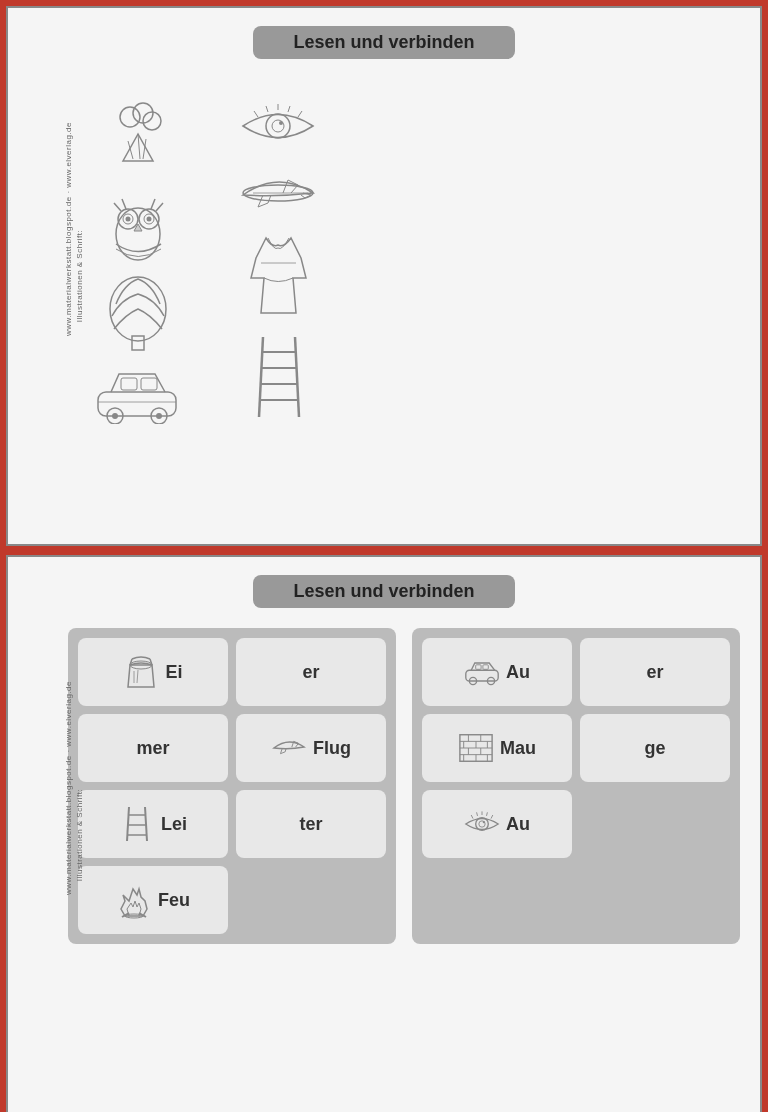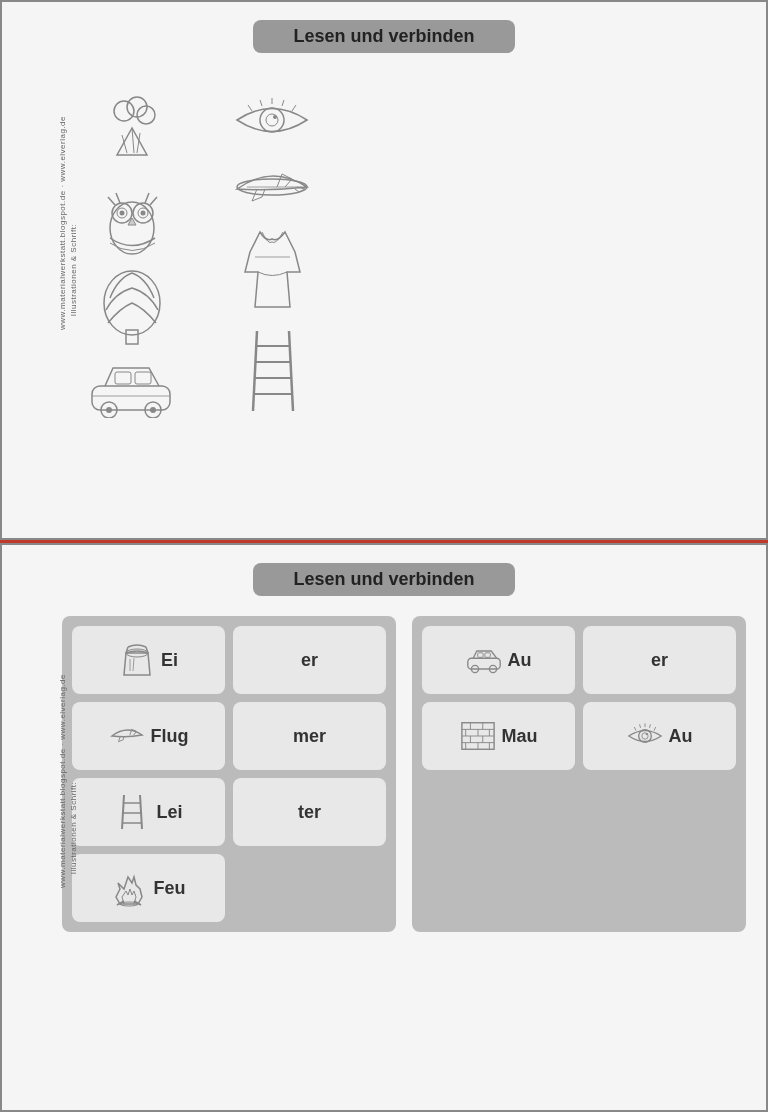--- a/index.html
+++ b/index.html
@@ -7,20 +7,21 @@
       width: 768px;
       min-height: 1112px;
       background: #c0392b;
       font-family: Arial, sans-serif;
       display: flex;
       flex-direction: column;
     }
 
     .panel {
       background: #f5f5f5;
+      margin: 6px;
       border: 2px solid #888;
       position: relative;
     }
 
     .panel-top {
       flex: 0 0 auto;
       margin-bottom: 3px;
       min-height: 540px;
     }
 
@@ -297,31 +298,31 @@
               <line x1="14" y1="17" x2="13" y2="30" stroke="#888" stroke-width="0.8"></line>
             </svg>
           </div>
           <span>Ei</span>
         </div>
         <div class="tile">
           <span>er</span>
         </div>
 
         <div class="tile">
+          <span>mer</span>
+        </div>
+        <div class="tile">
           <div class="tile-icon">
             <svg width="38" height="28" viewBox="0 0 38 28">
               <path d="M3,14 Q19,2 35,13 Q19,16 3,14 Z" stroke="#888" stroke-width="1.5" fill="none"></path>
               <path d="M22,13 L24,7 L29,9 L26,13" stroke="#888" stroke-width="1" fill="none"></path>
               <path d="M12,14 L10,20 L15,18 L16,14" stroke="#888" stroke-width="1" fill="none"></path>
             </svg>
           </div>
           <span>Flug</span>
-        </div>
-        <div class="tile">
-          <span>mer</span>
         </div>
 
         <div class="tile">
           <div class="tile-icon">
             <svg width="28" height="38" viewBox="0 0 28 38">
               <line x1="6" y1="2" x2="4" y2="36" stroke="#888" stroke-width="2"></line>
               <line x1="22" y1="2" x2="24" y2="36" stroke="#888" stroke-width="2"></line>
               <line x1="6" y1="10" x2="22" y2="10" stroke="#888" stroke-width="1.5"></line>
               <line x1="5" y1="20" x2="23" y2="20" stroke="#888" stroke-width="1.5"></line>
               <line x1="5" y1="30" x2="24" y2="30" stroke="#888" stroke-width="1.5"></line>
@@ -383,20 +384,23 @@
               <line x1="11" y1="16" x2="11" y2="23" stroke="#888" stroke-width="1"></line>
               <line x1="24" y1="16" x2="24" y2="23" stroke="#888" stroke-width="1"></line>
               <line x1="6" y1="23" x2="6" y2="30" stroke="#888" stroke-width="1"></line>
               <line x1="19" y1="23" x2="19" y2="30" stroke="#888" stroke-width="1"></line>
               <line x1="31" y1="23" x2="31" y2="30" stroke="#888" stroke-width="1"></line>
             </svg>
           </div>
           <span>Mau</span>
         </div>
 
+        <div class="tile">
+          <span>ge</span>
+        </div>
 
         <div class="tile">
           <div class="tile-icon">
             <svg width="40" height="28" viewBox="0 0 40 28">
               <path d="M2,14 Q20,2 38,14 Q20,26 2,14 Z" stroke="#888" stroke-width="1.5" fill="none"></path>
               <circle cx="20" cy="14" r="7" stroke="#888" stroke-width="1.5" fill="none"></circle>
               <circle cx="20" cy="14" r="3.5" stroke="#888" stroke-width="1" fill="none"></circle>
               <circle cx="22" cy="12" r="1.2" fill="#888"></circle>
               <line x1="10" y1="8" x2="8" y2="4" stroke="#888" stroke-width="1"></line>
               <line x1="15" y1="5" x2="14" y2="1" stroke="#888" stroke-width="1"></line>

